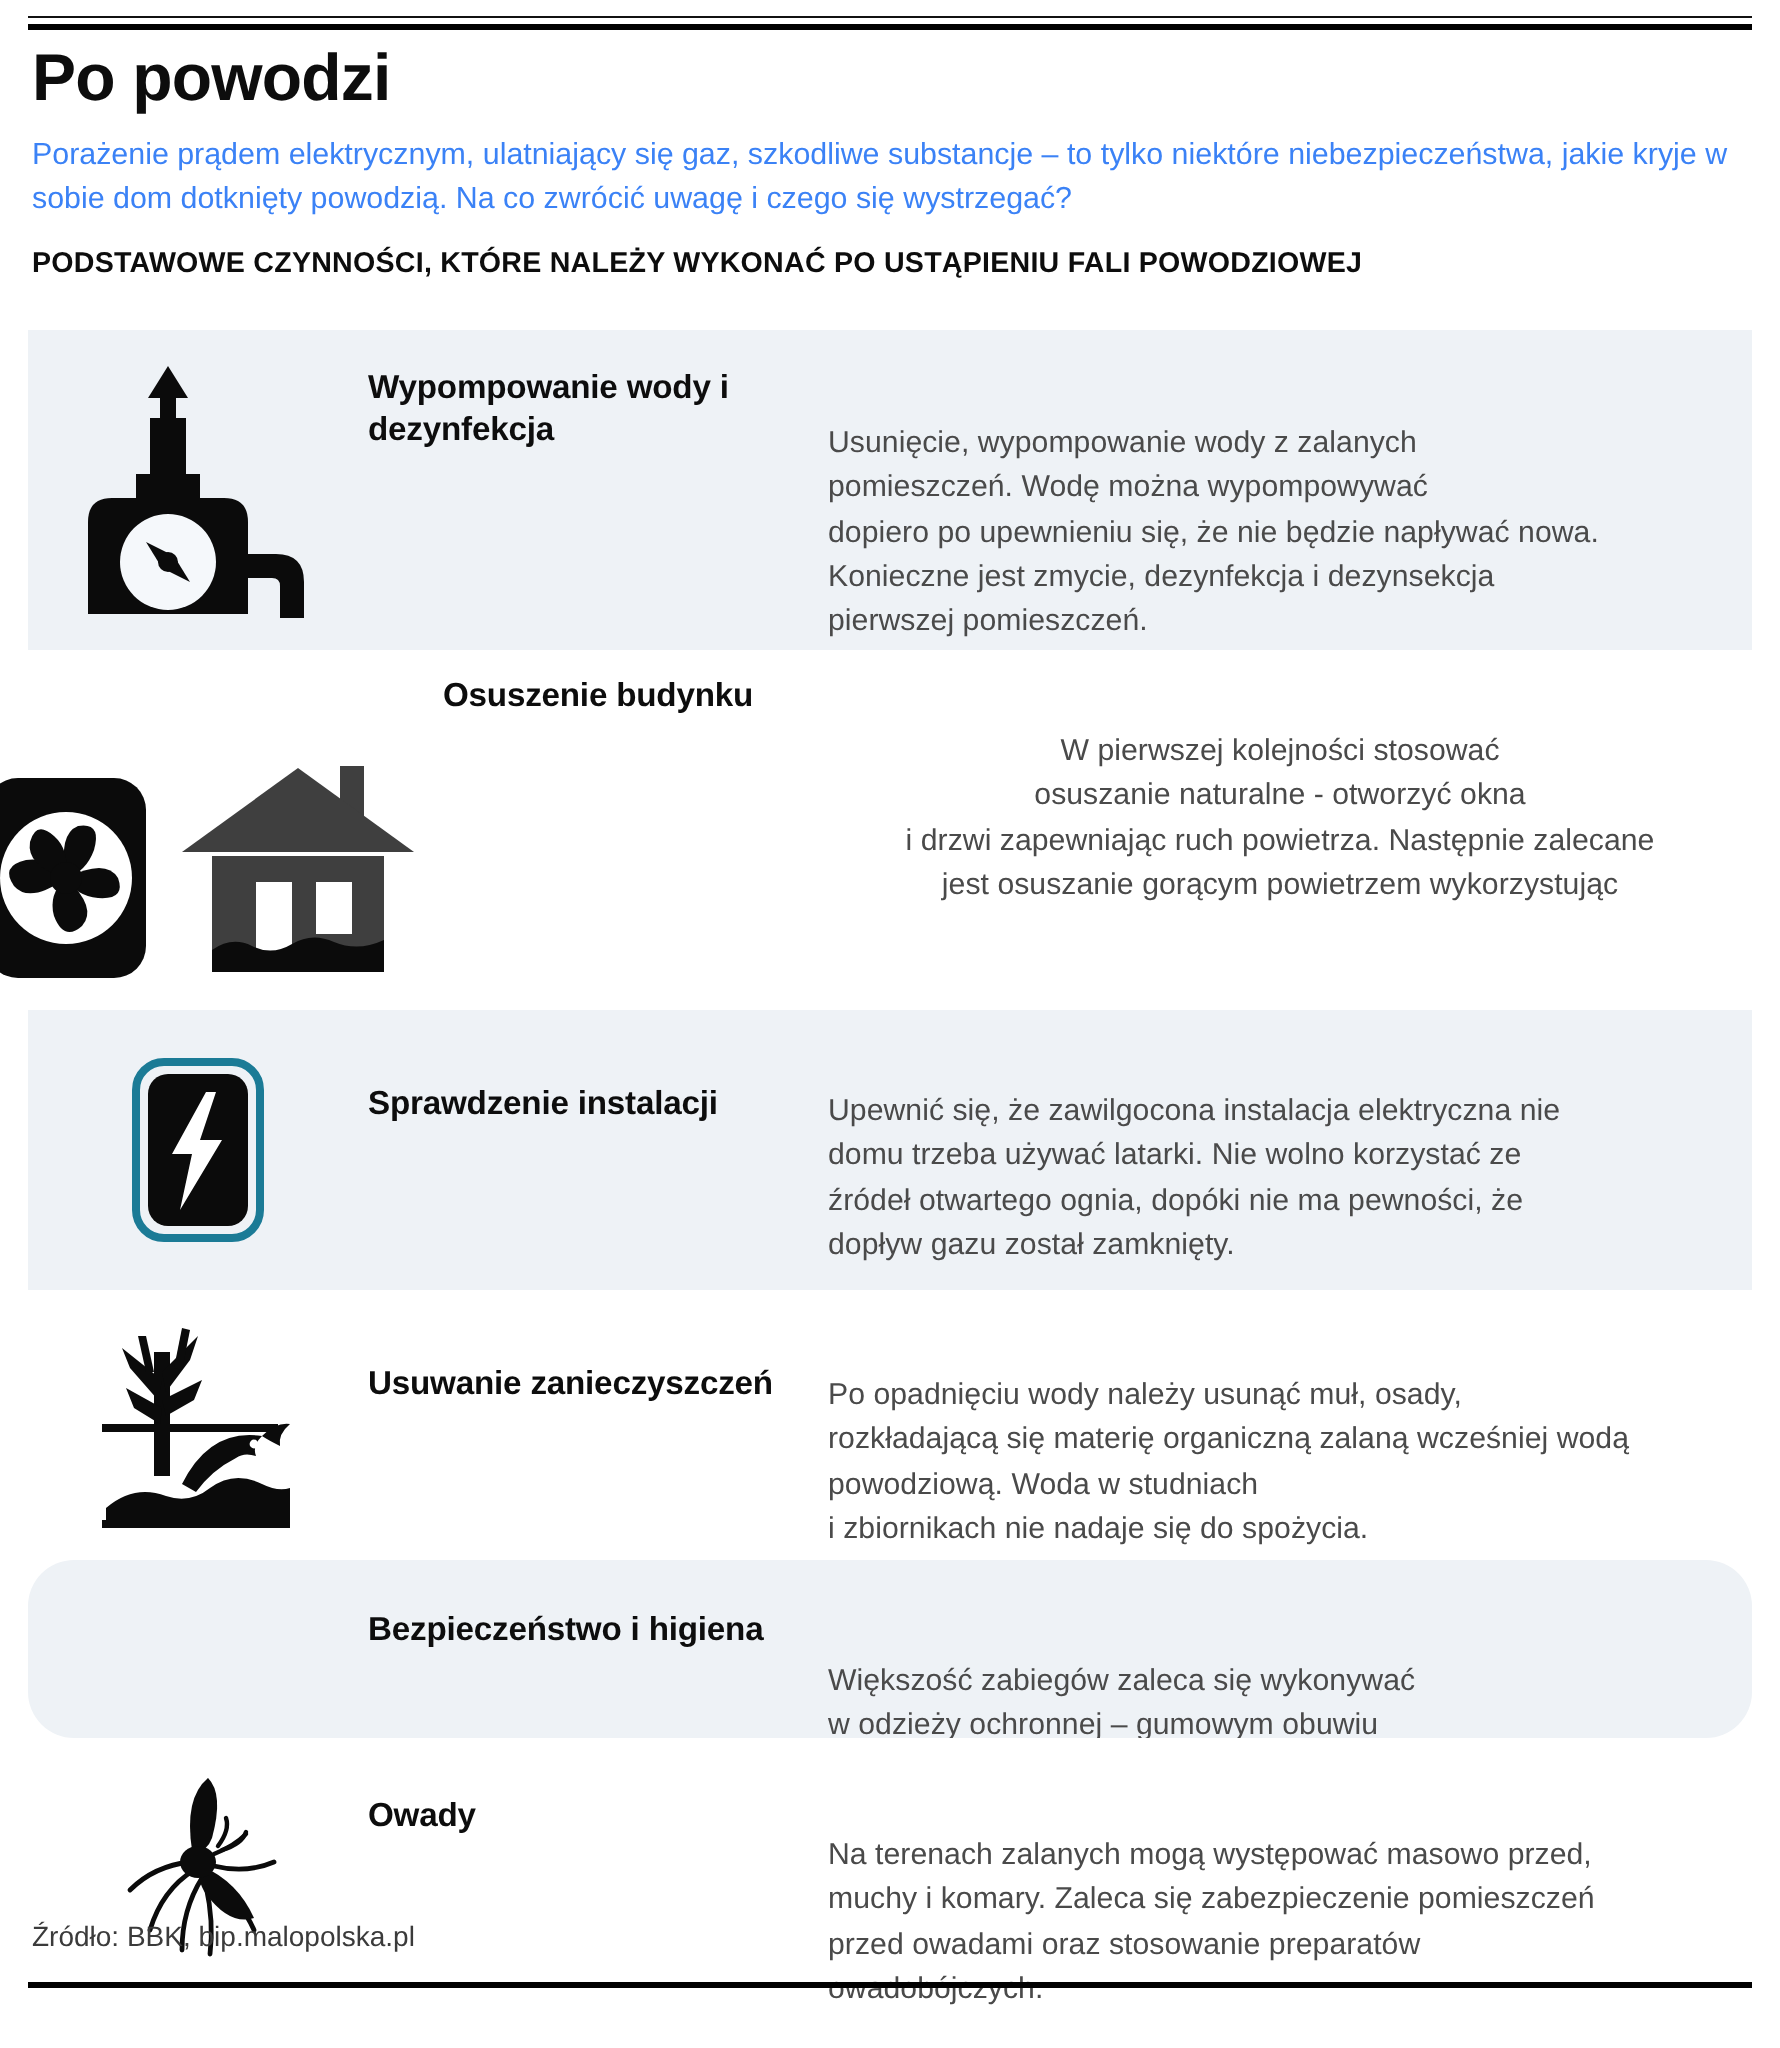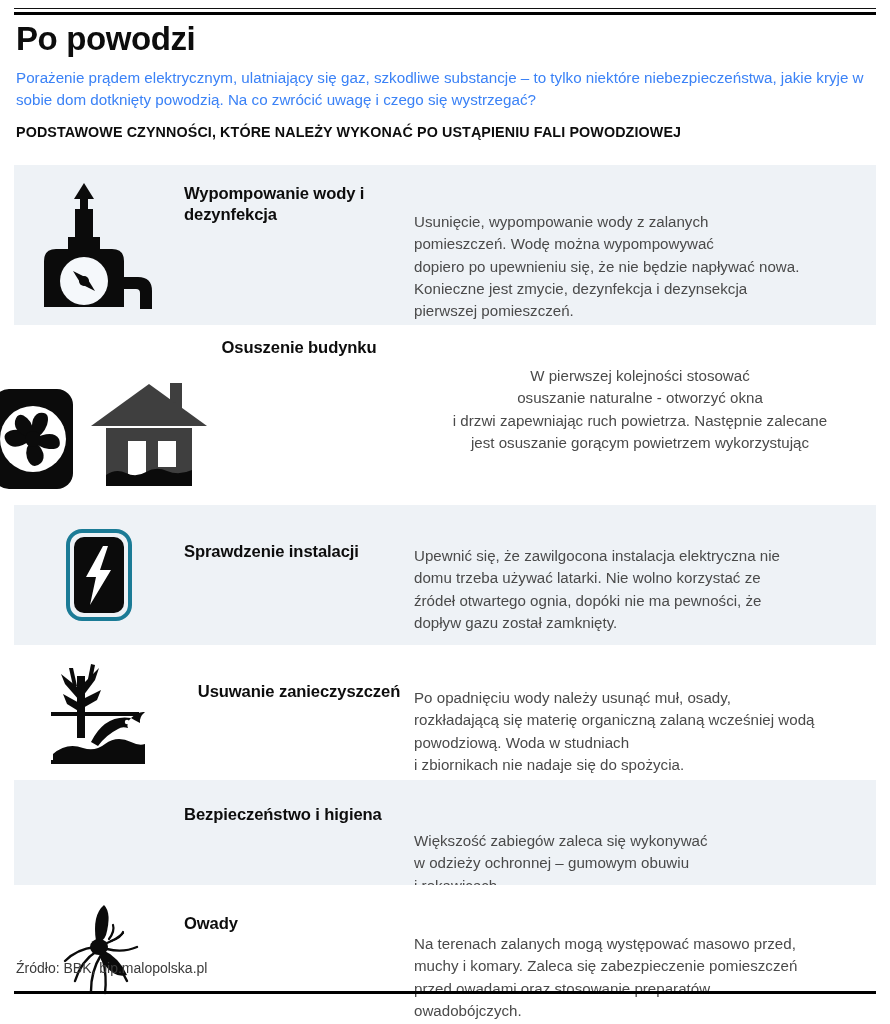--- a/index.html
+++ b/index.html
@@ -124,31 +124,31 @@
     letter-spacing: 0.02px;
     margin-top: 28px;
   }
   .body-text .ln { display: block; }
 
   
   .row-1 { height: 160px; }
   .row-2 { height: 180px; text-align: center; }
   .row-3 { height: 140px; }
   .row-4 { height: 135px; }
-  .row-5 { height: 105px; }
+  .row-5 { height: 89px; border-radius: 23px; }
   .row-6 { height: 130px; }
 
   .row-1 .cell-label,
   .row-1 .cell-text { padding-top: 18px; }
   .row-2 .cell-label { padding-top: 12px; }
   .row-2 .cell-text  { padding-top: 12px; }
   .row-2 .cell-icon  { align-items: flex-end; padding-bottom: 14px; }
   .row-3 .cell-label { padding-top: 36px; }
   .row-3 .cell-text  { padding-top: 12px; }
-  .row-4 .cell-label { padding-top: 36px; text-align: center; }
+  .row-4 .cell-label { padding-top: 36px; }
   .row-4 .cell-text  { padding-top: 14px; }
   .row-5 .cell-label { padding-top: 24px; }
   .row-5 .cell-text  { padding-top: 22px; }
   .row-6 .cell-label { padding-top: 28px; }
   .row-6 .cell-text  { padding-top: 20px; }
 
   
   .source {
     position: absolute;
     left: 16px;

